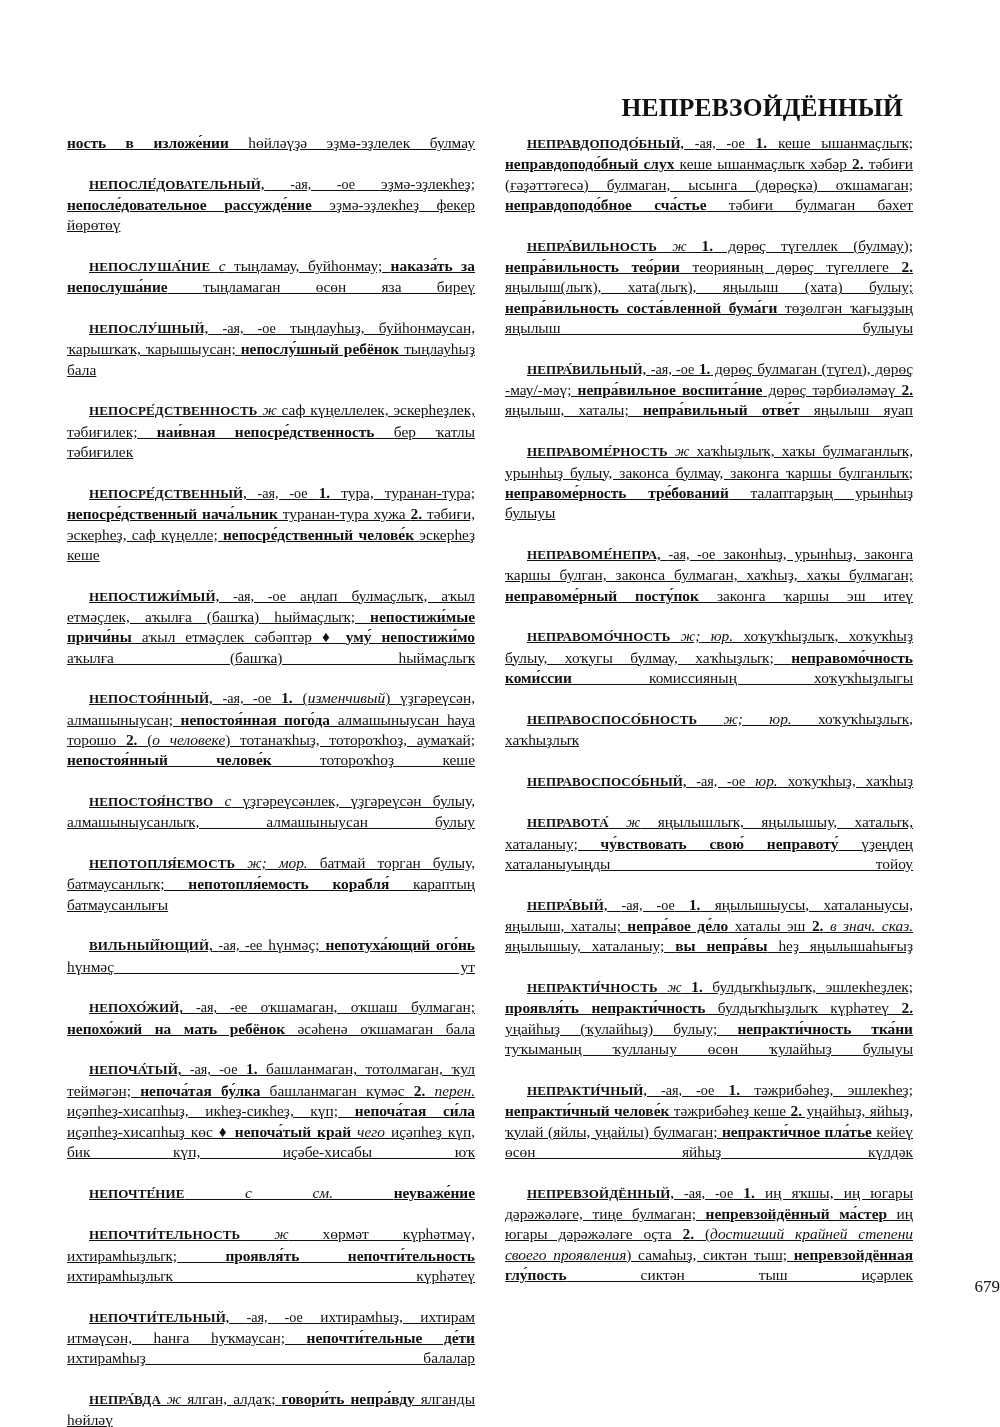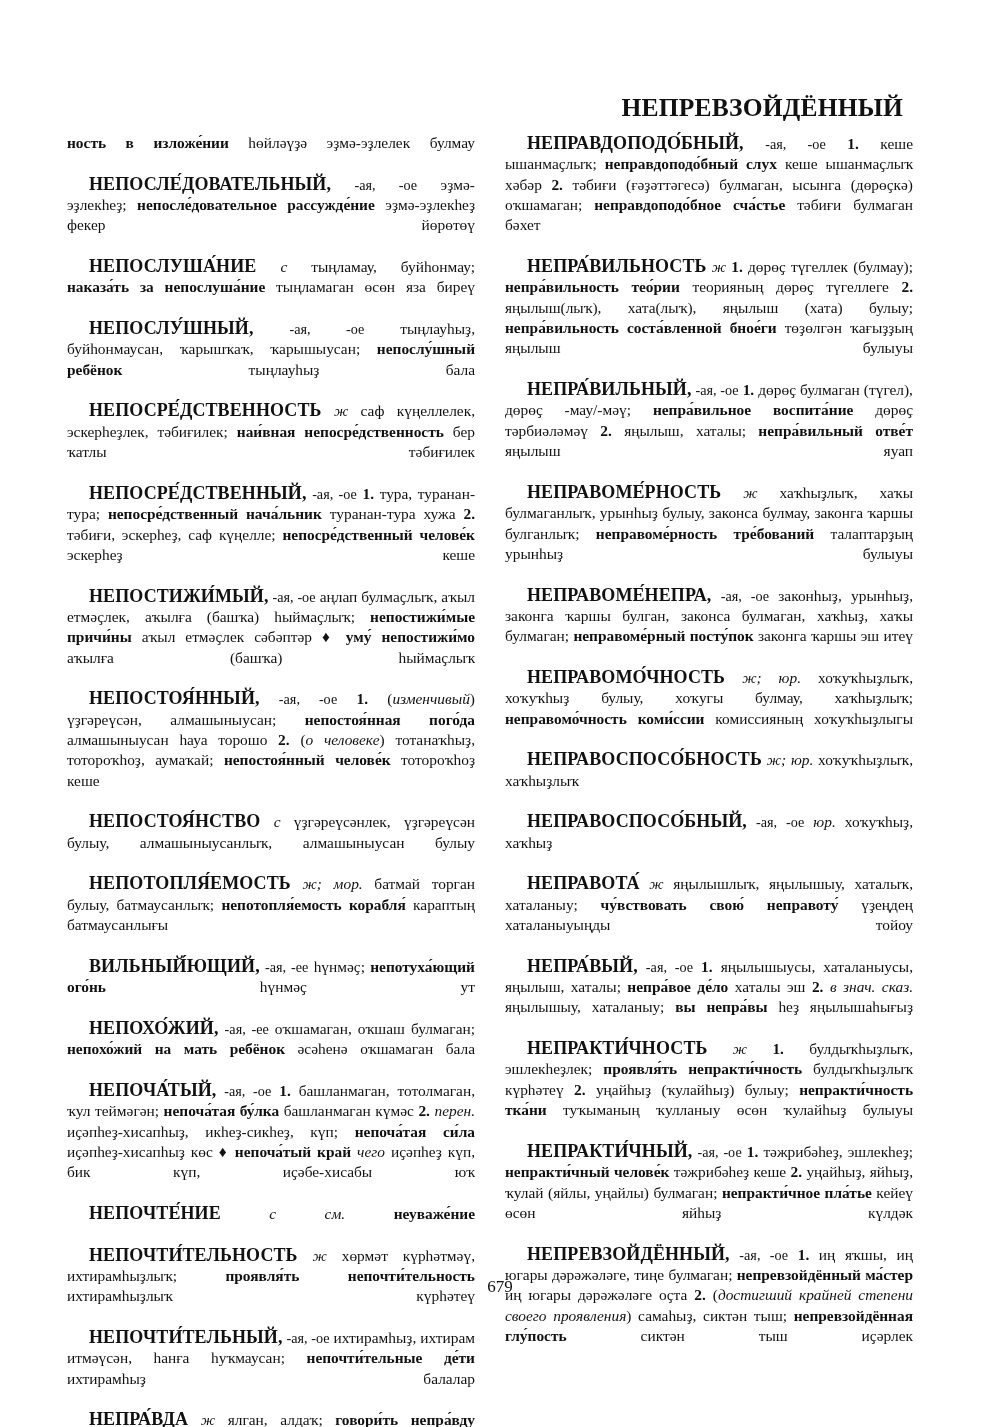--- a/index.html
+++ b/index.html
@@ -47,41 +47,42 @@
     text-justify: inter-word;
     hyphens: manual;
   }
   .col-left  { left: 67px; }
   .col-right { left: 505px; }
 
   .entry {
     margin: 0;
     padding: 0;
     text-indent: 22px;
+    text-decoration: underline;
   }
   .entry.cont { text-indent: 0; }
 
   .hw {
     font-weight: bold;
-    font-size: 18px;
+    font-size: 13px;
     letter-spacing: 0.1px;
   }
   b.ph { font-weight: bold; }
   i.it { font-style: italic; }
   .gram { font-style: italic; }
   .num { font-weight: bold; }
   .dia { font-weight: bold; }
   .sm { font-size: 14.2px; }
 
   .folio {
     position: absolute;
     top: 1277px;
     left: 0;
     width: 1000px;
-    text-align: center;
+    text-align: right;
     font-size: 17px;
   }
   
   .entry { text-align: justify; }
   .entry:after { content: ""; display: inline-block; width: 100%; }
 </style>
 </head>
 <body>
 
 <div class="page">
@@ -103,21 +104,21 @@
         <p class="entry" id="entry-nepotuhayushchiy"><span class="hw">ВИЛЬНЫЙ́ЮЩИЙ,</span> <span class="sm">-ая, -ее</span> һүнмәҫ; <b class="ph">непотуха́ющий ого́нь</b> һүнмәҫ ут</p>
         <p class="entry" id="entry-nepohozhiy"><span class="hw">НЕПОХО́ЖИЙ,</span> <span class="sm">-ая, -ее</span> оҡшамаган, оҡшаш булмаган; <b class="ph">непохо́жий на мать ребёнок</b> әсәһенә оҡшамаган бала</p>
         <p class="entry" id="entry-nepochatyy"><span class="hw">НЕПОЧА́ТЫЙ,</span> <span class="sm">-ая, -ое</span> <span class="num">1.</span> башланмаган, тотолмаган, ҡул теймәгән; <b class="ph">непоча́тая бу́лка</b> башланмаган күмәс <span class="num">2.</span> <i class="it">перен.</i> иҫәпһеҙ-хисапһыҙ, икһеҙ-сикһеҙ, күп; <b class="ph">непоча́тая си́ла</b> иҫәпһеҙ-хисапһыҙ көс <span class="dia">♦</span> <b class="ph">непоча́тый край</b> <i class="it">чего</i> иҫәпһеҙ күп, бик күп, иҫәбе-хисабы юҡ</p>
         <p class="entry" id="entry-nepochtenie"><span class="hw">НЕПОЧТЕ́НИЕ</span> <i class="gram">с см.</i> <b class="ph">неуваже́ние</b></p>
         <p class="entry" id="entry-nepochtitelnost"><span class="hw">НЕПОЧТИ́ТЕЛЬНОСТЬ</span> <i class="gram">ж</i> хөрмәт күрһәтмәү, ихтирамһыҙлыҡ; <b class="ph">проявля́ть непочти́тельность</b> ихтирамһыҙлыҡ күрһәтеү</p>
         <p class="entry" id="entry-nepochtitelnyy"><span class="hw">НЕПОЧТИ́ТЕЛЬНЫЙ,</span> <span class="sm">-ая, -ое</span> ихтирамһыҙ, ихтирам итмәүсән, һанға һуҡмаусан; <b class="ph">непочти́тельные де́ти</b> ихтирамһыҙ балалар</p>
         <p class="entry" id="entry-nepravda"><span class="hw">НЕПРА́ВДА</span> <i class="gram">ж</i> ялган, алдаҡ; <b class="ph">говори́ть непра́вду</b> ялганды һөйләү</p>
       </div>
     <div class="col col-right" id="col-right">
         <p class="entry" id="entry-nepravdopodobnyy"><span class="hw">НЕПРАВДОПОДО́БНЫЙ,</span> <span class="sm">-ая, -ое</span> <span class="num">1.</span> кеше ышанмаҫлыҡ; <b class="ph">неправдоподо́бный слух</b> кеше ышанмаҫлыҡ хәбәр <span class="num">2.</span> тәбиғи (ғәҙәттәгесә) булмаган, ысынга (дөрөҫкә) оҡшамаган; <b class="ph">неправдоподо́бное сча́стье</b> тәбиғи булмаган бәхет</p>
-        <p class="entry" id="entry-nepravilnost"><span class="hw">НЕПРА́ВИЛЬНОСТЬ</span> <i class="gram">ж</i> <span class="num">1.</span> дөрөҫ түгеллек (булмау); <b class="ph">непра́вильность тео́рии</b> теорияның дөрөҫ түгеллеге <span class="num">2.</span> яңылыш(лыҡ), хата(лыҡ), яңылыш (хата) булыу; <b class="ph">непра́вильность соста́вленной бное́ги</b> төҙөлгән ҡағыҙҙың яңылыш булыуы</p>
+        <p class="entry" id="entry-nepravilnost"><span class="hw">НЕПРА́ВИЛЬНОСТЬ</span> <i class="gram">ж</i> <span class="num">1.</span> дөрөҫ түгеллек (булмау); <b class="ph">непра́вильность тео́рии</b> теорияның дөрөҫ түгеллеге <span class="num">2.</span> яңылыш(лыҡ), хата(лыҡ), яңылыш (хата) булыу; <b class="ph">непра́вильность соста́вленной бума́ги</b> төҙөлгән ҡағыҙҙың яңылыш булыуы</p>
         <p class="entry" id="entry-nepravilnyy"><span class="hw">НЕПРА́ВИЛЬНЫЙ,</span> <span class="sm">-ая, -ое</span> <span class="num">1.</span> дөрөҫ булмаган (түгел), дөрөҫ -мау/-мәү; <b class="ph">непра́вильное воспита́ние</b> дөрөҫ тәрбиәләмәү <span class="num">2.</span> яңылыш, хаталы; <b class="ph">непра́вильный отве́т</b> яңылыш яуап</p>
         <p class="entry" id="entry-nepravomernost"><span class="hw">НЕПРАВОМЕ́РНОСТЬ</span> <i class="gram">ж</i> хаҡһыҙлыҡ, хаҡы булмаганлыҡ, урынһыҙ булыу, законса булмау, законга ҡаршы булганлыҡ; <b class="ph">неправоме́рность тре́бований</b> талаптарҙың урынһыҙ булыуы</p>
         <p class="entry" id="entry-nepravomernyy"><span class="hw">НЕПРАВОМЕ́НЕПРА,</span> <span class="sm">-ая, -ое</span> законһыҙ, урынһыҙ, законга ҡаршы булган, законса булмаган, хаҡһыҙ, хаҡы булмаган; <b class="ph">неправоме́рный посту́пок</b> законга ҡаршы эш итеү</p>
         <p class="entry" id="entry-nepravomochnost"><span class="hw">НЕПРАВОМО́ЧНОСТЬ</span> <i class="gram">ж;</i> <i class="it">юр.</i> хоҡуҡһыҙлыҡ, хоҡуҡһыҙ булыу, хоҡугы булмау, хаҡһыҙлыҡ; <b class="ph">неправомо́чность коми́ссии</b> комиссияның хоҡуҡһыҙлыгы</p>
         <p class="entry" id="entry-nepravosposobnost"><span class="hw">НЕПРАВОСПОСО́БНОСТЬ</span> <i class="gram">ж;</i> <i class="it">юр.</i> хоҡуҡһыҙлыҡ, хаҡһыҙлыҡ</p>
         <p class="entry" id="entry-nepravosposobnyy"><span class="hw">НЕПРАВОСПОСО́БНЫЙ,</span> <span class="sm">-ая, -ое</span> <i class="it">юр.</i> хоҡуҡһыҙ, хаҡһыҙ</p>
         <p class="entry" id="entry-nepravota"><span class="hw">НЕПРАВОТА́</span> <i class="gram">ж</i> яңылышлыҡ, яңылышыу, хаталыҡ, хаталаныу; <b class="ph">чу́вствовать свою́ неправоту́</b> үҙеңдең хаталаныуыңды тойоу</p>
         <p class="entry" id="entry-nepravyy"><span class="hw">НЕПРА́ВЫЙ,</span> <span class="sm">-ая, -ое</span> <span class="num">1.</span> яңылышыусы, хаталаныусы, яңылыш, хаталы; <b class="ph">непра́вое де́ло</b> хаталы эш <span class="num">2.</span> <i class="it">в знач. сказ.</i> яңылышыу, хаталаныу; <b class="ph">вы непра́вы</b> һеҙ яңылышаһығыҙ</p>
         <p class="entry" id="entry-nepraktichnost"><span class="hw">НЕПРАКТИ́ЧНОСТЬ</span> <i class="gram">ж</i> <span class="num">1.</span> булдыҡһыҙлыҡ, эшлекһеҙлек; <b class="ph">проявля́ть непракти́чность</b> булдыҡһыҙлыҡ күрһәтеү <span class="num">2.</span> уңайһыҙ (ҡулайһыҙ) булыу; <b class="ph">непракти́чность тка́ни</b> туҡыманың ҡулланыу өсөн ҡулайһыҙ булыуы</p>
         <p class="entry" id="entry-nepraktichnyy"><span class="hw">НЕПРАКТИ́ЧНЫЙ,</span> <span class="sm">-ая, -ое</span> <span class="num">1.</span> тәжрибәһеҙ, эшлекһеҙ; <b class="ph">непракти́чный челове́к</b> тәжрибәһеҙ кеше <span class="num">2.</span> уңайһыҙ, яйһыҙ, ҡулай (яйлы, уңайлы) булмаган; <b class="ph">непракти́чное пла́тье</b> кейеү өсөн яйһыҙ күлдәк</p>

